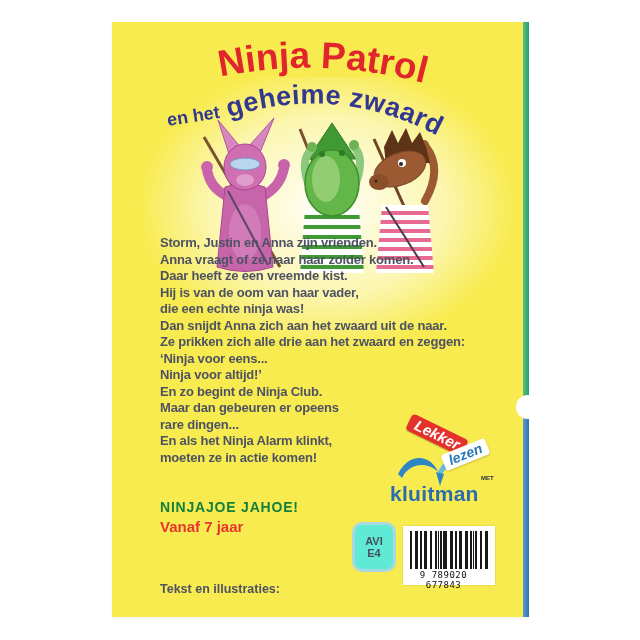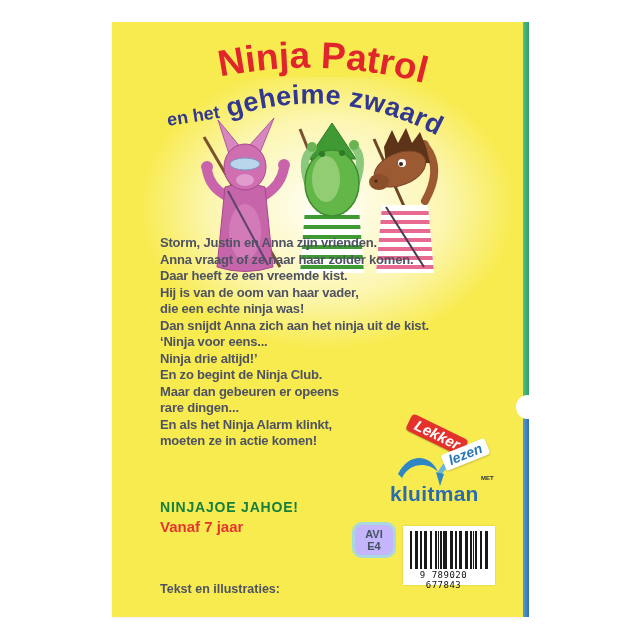--- a/index.html
+++ b/index.html
@@ -9,22 +9,22 @@
     box-shadow:0 1px 3px rgba(0,0,0,0.08);}
   .glow{position:absolute;left:30px;top:55px;width:370px;height:270px;pointer-events:none;
     background:radial-gradient(ellipse at 50% 48%,rgba(255,255,255,0.96) 0%,rgba(255,255,255,0.55) 45%,rgba(255,255,255,0) 72%);}
   .title-svg{position:absolute;left:0;top:0;width:411px;height:160px;}
   .chars-svg{position:absolute;left:30px;top:95px;width:350px;height:160px;}
   .blurb{position:absolute;left:48px;top:213px;width:350px;}
   .blurb .line{font-size:13px;line-height:16.5px;font-weight:bold;color:#4e5263;letter-spacing:-0.2px;}
   .shout{position:absolute;left:48px;top:463px;font-size:14px;font-weight:bold;letter-spacing:0.8px;}
   .age{position:absolute;left:48px;top:496px;font-size:15px;font-weight:bold;}
   .credits{position:absolute;left:48px;top:539px;font-size:12.5px;font-weight:bold;color:#4e5263;line-height:17px;margin-top:20px;}
-  .avi{position:absolute;left:240px;top:500px;width:30px;background:#c4b5fd;border:3px solid #a9d9de;
-    border-radius:10px;padding:3px 4px;text-align:center;font-size:11px;font-weight:bold;color:#46505f;line-height:12px;}
+  .avi{position:absolute;left:240px;top:500px;width:30px;background:#5eead4;border:3px solid #a9d9de;
+    border-radius:10px;padding:10px 4px;text-align:center;font-size:11px;font-weight:bold;color:#46505f;line-height:12px;}
   .logo{position:absolute;left:268px;top:398px;width:135px;height:100px;}
   .logo .banner1{position:absolute;left:26px;top:6px;transform:rotate(26deg);background:#e5312b;color:#ffffff;
     font-weight:bold;font-size:15px;font-style:italic;padding:0px 7px 1px 7px;border-radius:4px;box-shadow:0 1px 1px rgba(0,0,0,0.25);}
   .logo .banner2{position:absolute;left:62px;top:26px;transform:rotate(-22deg);background:#ffffff;color:#2878b8;
     font-weight:bold;font-size:14px;font-style:italic;padding:0px 6px 1px 6px;border-radius:3px;box-shadow:0 1px 2px rgba(0,0,0,0.2);}
   .logo .bird{position:absolute;left:14px;top:28px;}
   .logo .met{position:absolute;left:101px;top:55px;font-size:6px;font-weight:bold;color:#27313d;}
   .logo .pub{position:absolute;left:10px;top:62px;font-size:21px;font-weight:bold;color:#2b6cb0;letter-spacing:0.3px;}
   .barcode{position:absolute;left:291px;top:504px;width:92px;height:59px;background:#ffffff;box-shadow:0 0 2px rgba(0,0,0,0.15);}
   .bars{position:absolute;left:7px;top:5px;width:78px;height:38px;
@@ -135,23 +135,24 @@
         <line x1="244" y1="90" x2="282" y2="150" stroke="#4a3a52" stroke-width="2"></line>
       </g>
     </svg>
 
     <div class="blurb">
       <div class="line">Storm, Justin en Anna zijn vrienden.</div>
       <div class="line">Anna vraagt of ze naar haar zolder komen.</div>
       <div class="line">Daar heeft ze een vreemde kist.</div>
       <div class="line">Hij is van de oom van haar vader,</div>
       <div class="line">die een echte ninja was!</div>
-      <div class="line">Dan snijdt Anna zich aan het ninja uit de kist.</div>
+      <div class="line">Dan snijdt Anna zich aan het zwaard uit de naar.</div>
+      <div class="line">Ze prikken zich alle drie aan het zwaard en zeggen:</div>
       <div class="line">‘Ninja voor eens...</div>
-      <div class="line">Ninja drie altijd!’</div>
+      <div class="line">Ninja voor altijd!’</div>
       <div class="line">En zo begint de Ninja Club.</div>
       <div class="line">Maar dan gebeuren er opeens</div>
       <div class="line">rare dingen...</div>
       <div class="line">En als het Ninja Alarm klinkt,</div>
       <div class="line">moeten ze in actie komen!</div>
     </div>
 
     <div class="shout" style="color:#15803d;margin-top:14px;">NINJAJOE JAHOE!</div>
 
     <div class="age" style="color:#e43530;">Vanaf 7 jaar</div>

